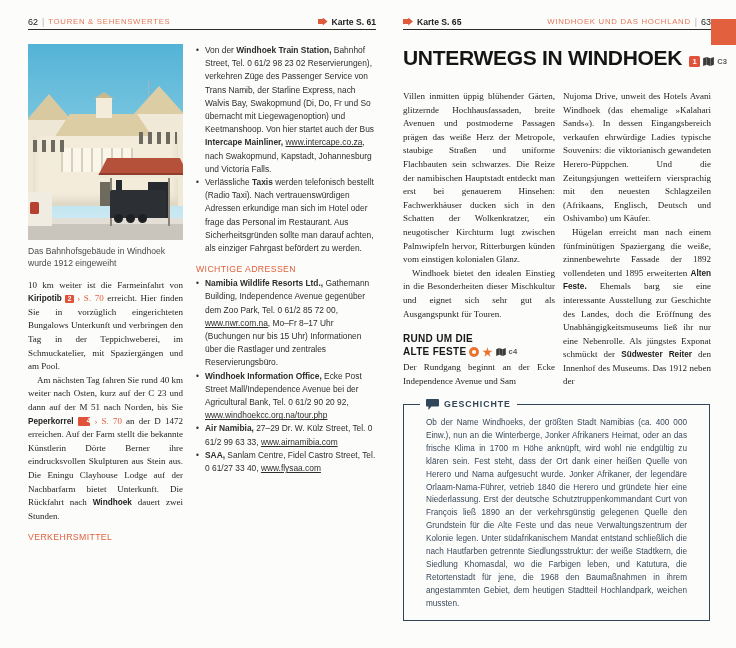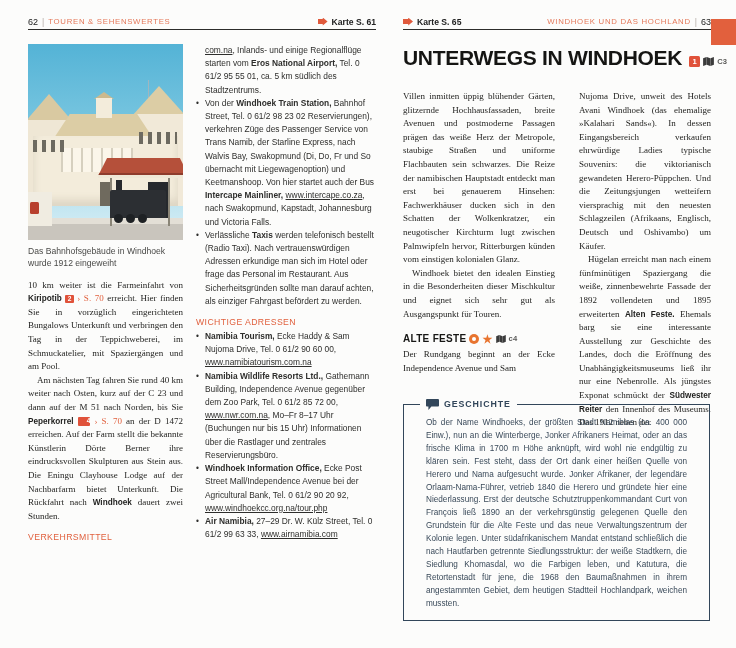--- a/index.html
+++ b/index.html
@@ -26,21 +26,21 @@
 
   
   .tab{position:absolute;right:0;top:19px;width:25px;height:26px;background:#e2603d;}
 
   
   .cols{position:absolute;left:0;right:0;display:flex;}
   .left .cols{top:44px;}
   .right .cols{top:90px;}
   .left .c1{width:155px;margin-right:13px;flex:none;}
   .left .c2{flex:1;min-width:0;}
-  .right .c1{width:152px;margin-right:24px;flex:none;}
+  .right .c1{width:152px;margin-right:8px;flex:none;}
   .right .c2{flex:1;min-width:0;}
 
   
   .serif{font-family:"Liberation Serif",serif;font-size:9px;line-height:13.6px;
     text-align:justify;color:#1e1e1c;margin:0;hyphens:auto;}
   .indent{text-indent:9px;}
   .serif .b{font-family:"Liberation Sans",sans-serif;font-size:8.2px;}
   .b{font-weight:bold;}
   .r{color:#e0603e;}
   .u{text-decoration:underline;text-underline-offset:1px;}
@@ -158,28 +158,27 @@
         <div class="ph wheel w1"></div>
         <div class="ph wheel w2"></div>
         <div class="ph wheel w3"></div>
       </div>
       <div class="caption">Das Bahnhofsgebäude in Windhoek wurde 1912 eingeweiht</div>
       <p class="serif"><span>10 km weiter ist die Farmeinfahrt von </span><span class="b">Kiripotib</span><span> </span><span class="nbadge">2</span><span class="r"> › S. 70</span><span> erreicht. Hier finden Sie in vorzüglich eingerichteten Bungalows Unterkunft und verbringen den Tag in der Teppichweberei, im Schmuckatelier, mit Spaziergängen und am Pool.</span></p>
       <p class="serif indent"><span>Am nächsten Tag fahren Sie rund 40 km weiter nach Osten, kurz auf der C 23 und dann auf der M 51 nach Norden, bis Sie </span><span class="b">Peperkorrel</span><span> </span><span class="nbadge">4</span><span class="r"> › S. 70</span><span> an der D 1472 erreichen. Auf der Farm stellt die bekannte Künstlerin Dörte Berner ihre eindrucksvollen Skulpturen aus Stein aus. Die Eningu Clayhouse Lodge auf der Nachbarfarm bietet Unterkunft. Die Rückfahrt nach </span><span class="b">Windhoek</span><span> dauert zwei Stunden.</span></p>
       <div class="redhead">VERKEHRSMITTEL</div>
     </div>
     <div class="c2">
-        <div class="item nb"><span class="u">com.na</span><span>, Inlands- und einige Regionalflüge starten vom </span><span class="b">Eros National Airport,</span><span> Tel. 0 61/2 95 55 01, ca. 5 km südlich des Stadtzentrums.</span></div>
         <div class="item"><span>Von der </span><span class="b">Windhoek Train Station,</span><span> Bahnhof Street, Tel. 0 61/2 98 23 02 Reservierungen), verkehren Züge des Passenger Service von Trans Namib, der Starline Express, nach Walvis Bay, Swakopmund (Di, Do, Fr und So übernacht mit Liegewagenoption) und Keetmanshoop. Von hier startet auch der Bus </span><span class="b">Intercape Mainliner,</span><span> </span><span class="u">www.intercape.co.za</span><span>, nach Swakopmund, Kapstadt, Johannesburg und Victoria Falls.</span></div>
         <div class="item"><span>Verlässliche </span><span class="b">Taxis</span><span> werden telefonisch bestellt (Radio Taxi). Nach vertrauenswürdigen Adressen erkundige man sich im Hotel oder frage das Personal im Restaurant. Aus Sicherheitsgründen sollte man darauf achten, als einziger Fahrgast befördert zu werden.</span></div>
         <div class="redhead">WICHTIGE ADRESSEN</div>
-        <div class="item"><span class="b">Namibia Tourism,</span><span> Ecke Haddy &amp; Sam Nujoma Drive, Tel. 0 61/2 90 60 00, </span><span class="u">www.namibiatourism.com.na</span></div>
         <div class="item"><span class="b">Namibia Wildlife Resorts Ltd.,</span><span> Gathemann Building, Independence Avenue gegenüber dem Zoo Park, Tel. 0 61/2 85 72 00, </span><span class="u">www.nwr.com.na</span><span>, Mo–Fr 8–17 Uhr (Buchungen nur bis 15 Uhr) Informationen über die Rastlager und zentrales Reservierungsbüro.</span></div>
         <div class="item"><span class="b">Windhoek Information Office,</span><span> Ecke Post Street Mall/Independence Avenue bei der Agricultural Bank, Tel. 0 61/2 90 20 92, </span><span class="u">www.windhoekcc.org.na/tour.php</span></div>
         <div class="item"><span class="b">Air Namibia,</span><span> 27–29 Dr. W. Külz Street, Tel. 0 61/2 99 63 33, </span><span class="u">www.airnamibia.com</span></div>
+        <div class="item"><span class="b">SAA,</span><span> Sanlam Centre, Fidel Castro Street, Tel. 0 61/27 33 40, </span><span class="u">www.flysaa.com</span></div>
       </div>
   </div>
 </div>
 
 <div class="page right">
   <div class="pagehead">
     <span class="maplink">
       <span class="arrow"></span>
       <span>Karte S. 65</span>
     </span>
@@ -197,20 +196,21 @@
         </svg>
       <span class="grid">C3</span>
     </span>
   </div>
 
   <div class="cols">
     <div class="c1">
       <p class="serif">Villen inmitten üppig blühender Gärten, glitzernde Hochhausfassaden, breite Avenuen und postmoderne Passagen prägen das weiße Herz der Metropole, staubige Straßen und uniforme Flachbauten sein schwarzes. Die Reize der namibischen Hauptstadt entdeckt man erst bei genauerem Hinsehen: Fachwerkhäuser ducken sich in den Schatten der Wolkenkratzer, ein neugotischer Kirchturm lugt zwischen Palmwipfeln hervor, Ritterburgen künden vom einstigen kolonialen Glanz.</p>
       <p class="serif indent">Windhoek bietet den idealen Einstieg in die Besonderheiten dieser Mischkultur und eignet sich sehr gut als Ausgangspunkt für Touren.</p>
       <div class="subhead">
+        <div>RUND UM DIE</div>
         <div class="subline2">
           <span>ALTE FESTE</span>
           <span class="circleicon"></span>
           <span class="star">★</span>
           <svg class="mapicon" width="10" height="8" viewBox="0 0 12 10">
               <path fill="#3b3b3b" d="M0 1.5 3.8 0v8.5L0 10zM4.1 0 7.9 1.5V10L4.1 8.5zM8.2 1.5 12 0v8.5L8.2 10z"></path>
             </svg>
           <span class="grid">c4</span>
         </div>
       </div>

